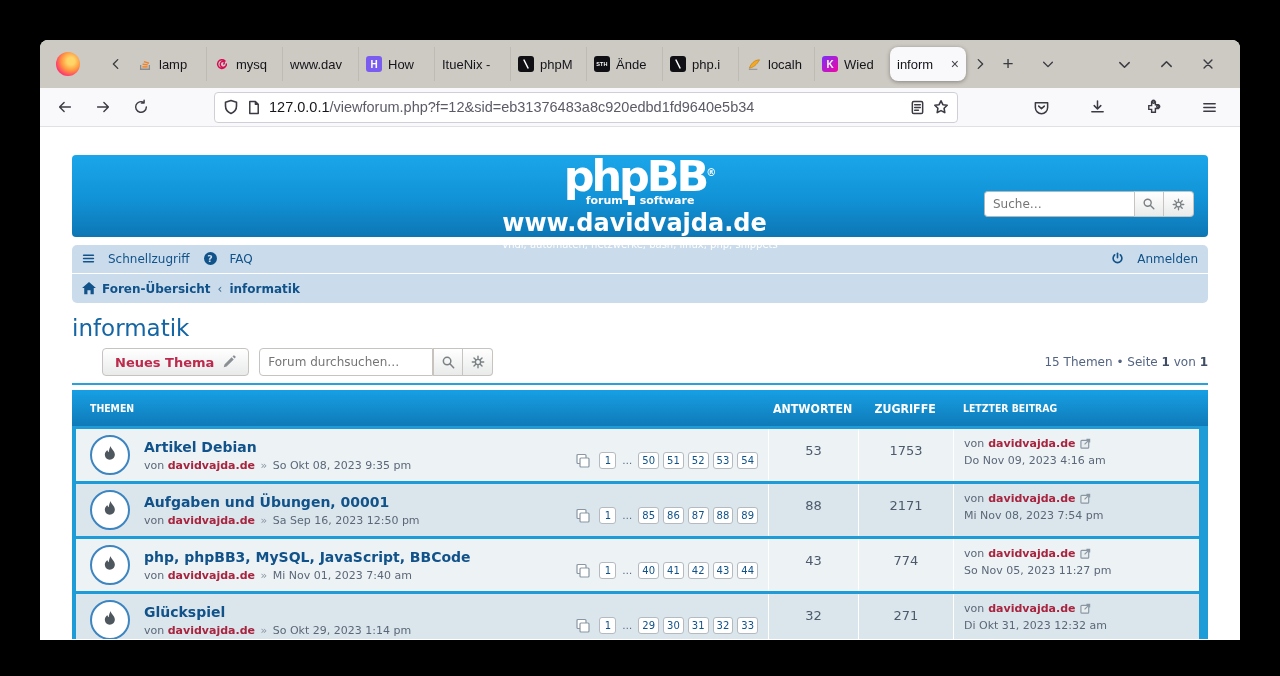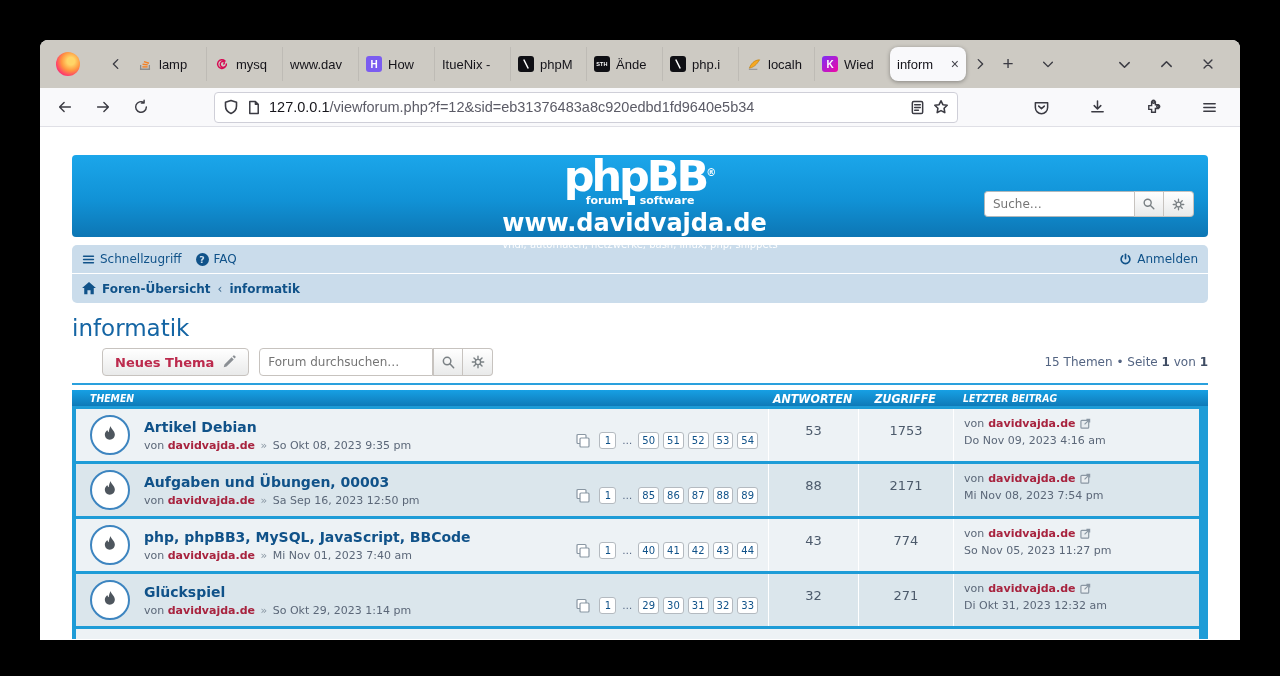--- a/index.html
+++ b/index.html
@@ -62,21 +62,21 @@
   .hsearch input { width:150px; height:26px; border:1px solid #b0b8bc; border-right:none; border-radius:4px 0 0 4px;
                    padding:0 8px; font-size:12px; color:#333; font-family:"DejaVu Sans", sans-serif; }
   .sq-btn { width:30px; height:26px; border:1px solid #c7c3bf; background:linear-gradient(#fff,#e9eaea);
             display:flex; align-items:center; justify-content:center; cursor:pointer; }
   .sq-btn + .sq-btn, .hsearch .sq-btn:last-child { border-left:none; }
   .hsearch .sq-btn:last-child { border-radius:0 4px 4px 0; }
 
   .navbar { margin-top:8px; background:#cadceb; border-radius:5px 5px 0 0; height:28px; display:flex;
             align-items:center; padding:0 10px; font-size:12px; color:#105289; }
   .navbar .right { margin-left:auto; }
-  .navlink { display:inline-flex; align-items:center; gap:5px; color:#105289; margin-right:14px; cursor:pointer; }
+  .navlink { display:inline-flex; align-items:flex-start; gap:13px; color:#105289; margin-right:14px; cursor:pointer; }
   .faq-q { width:13px; height:13px; border-radius:50%; background:#105289; color:#cadceb; font-size:9.5px;
            font-weight:bold; display:inline-flex; align-items:center; justify-content:center; }
   .breadcrumbbar { background:#cadceb; border-top:1px solid #fff; border-radius:0 0 5px 5px; height:30px;
                    display:flex; align-items:center; padding:0 10px; font-size:12px; font-weight:bold; color:#105289; }
   .breadcrumbbar .sep { margin:0 7px; font-weight:normal; color:#3f6c92; }
   .crumb { color:#105289; display:inline-flex; align-items:center; gap:6px; cursor:pointer; }
 
   .forum-title { margin-top:12px; font-size:23px; font-weight:normal; color:#1465a4; }
 
   .actionbar { margin-top:6px; display:flex; align-items:center; height:30px;padding-left:30px; }
@@ -88,22 +88,22 @@
                    font-size:12px; color:#333; font-family:"DejaVu Sans", sans-serif; }
   .fsearch .sq-btn { height:28px; }
   .fsearch .sq-btn:last-child { border-radius:0 4px 4px 0; }
   .page-summary { margin-left:auto; font-size:12px; color:#536482; }
   .page-summary b { color:#3f4c63; }
 
   .toprule { margin-top:6px; border-top:2px solid #2aa0dd; }
 
   
   .forumbg { margin-top:5px; background:#1e9cd7; padding:0 9px 0 4px; }
-  .list-head { height:16px; display:flex; align-items:center; color:#fff; font-size:11px; font-weight:bold;
-               background:linear-gradient(to bottom,#17a0e4,#0f7ab8); margin:0 -9px 0 -4px; padding:0 9px 0 4px;font-style:italic; }
+  .list-head { height:36px; display:flex; align-items:center; color:#fff; font-size:11px; font-weight:bold;
+               background:linear-gradient(to bottom,#17a0e4,#0f7ab8); margin:0 -9px 0 -4px; padding:0 9px 0 4px; }
   .lh { transform:scaleX(.85); }
   .row { display:flex; align-items:stretch; border-top:3px solid #1e9cd7; }
   .row:first-of-type { border-top:none; }
   .row.light { background:#edf2f5; }
   .row.dark  { background:#dbe6ec; }
   .cell-topic { flex:1; width:692px; display:flex; align-items:center; padding:6px 10px 6px 14px; min-height:52px; }
   .cell-replies, .cell-views { width:90px; flex:none; display:flex; align-items:flex-start; justify-content:center;
                padding-top:14px; font-size:13px; color:#4c5a6b; border-left:1px solid #fff; }
   .cell-views { width:95px; }
   .cell-last { width:246px; flex:none; border-left:1px solid #fff; padding:8px 6px 0 10px; font-size:11px; color:#5b6778; }
@@ -459,21 +459,21 @@
         </div>
 
         <div class="row dark">
           <div class="cell-topic">
             <span class="topic-icon">
               <svg width="22" height="22" viewBox="0 0 20 20" fill="#4e565e">
                   <path d="M10.4 1.8 c.5 2.9 4 4.1 4 7.8 0 2.7-2 4.7-4.6 4.7 s-4.5-2-4.5-4.7 c0-1.8 1.2-3 2.3-4.1 .1.9.6 1.7 1.4 2 -.3-2 1-4 1.4-5.7z"></path>
                 </svg>
             </span>
             <div class="topic-main">
-              <a class="topic-title">Aufgaben und Übungen, 00003</a>
+              <a class="topic-title">Aufgaben und Übungen, 00001</a>
               <div class="topic-meta">
                 <span>von</span>
                 <a class="username">davidvajda.de</a>
                 <span class="raquo">»</span>
                 <span>Sa Sep 16, 2023 12:50 pm</span>
               </div>
             </div>
             <div class="pagination">
               <span class="pages-icon">
                 <svg width="16" height="16" viewBox="0 0 16 16" fill="#fff" stroke="#8a97a3" stroke-width="1.2">

